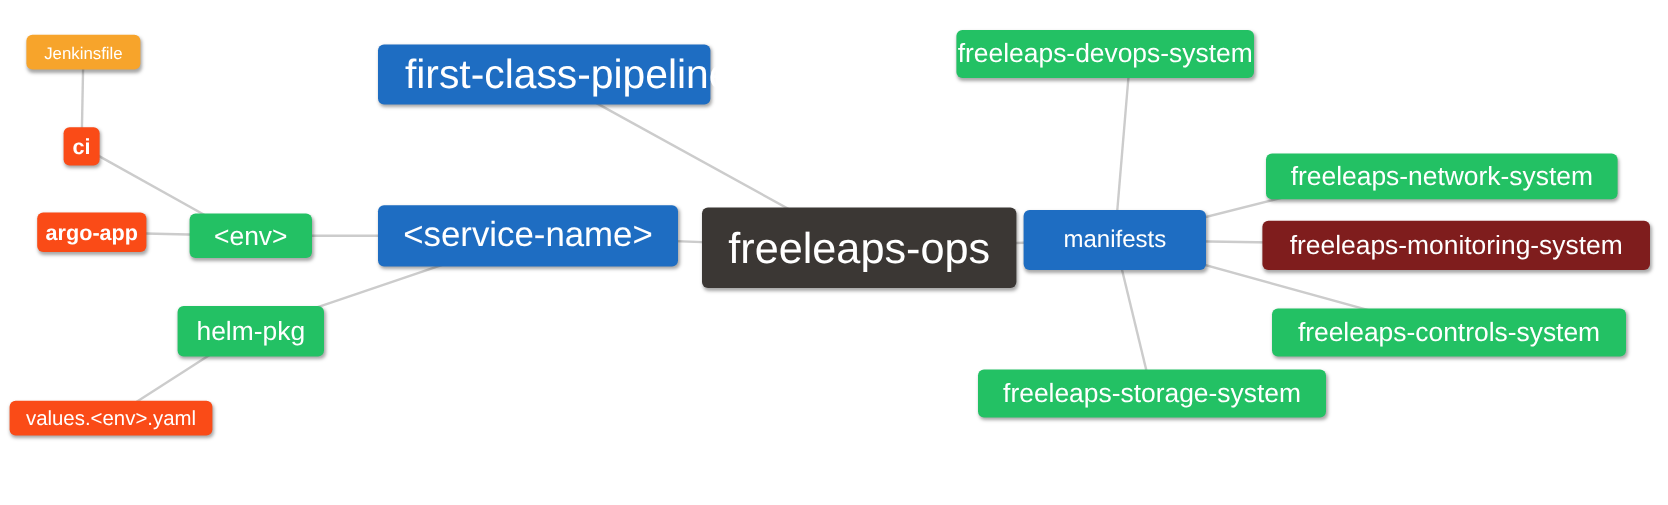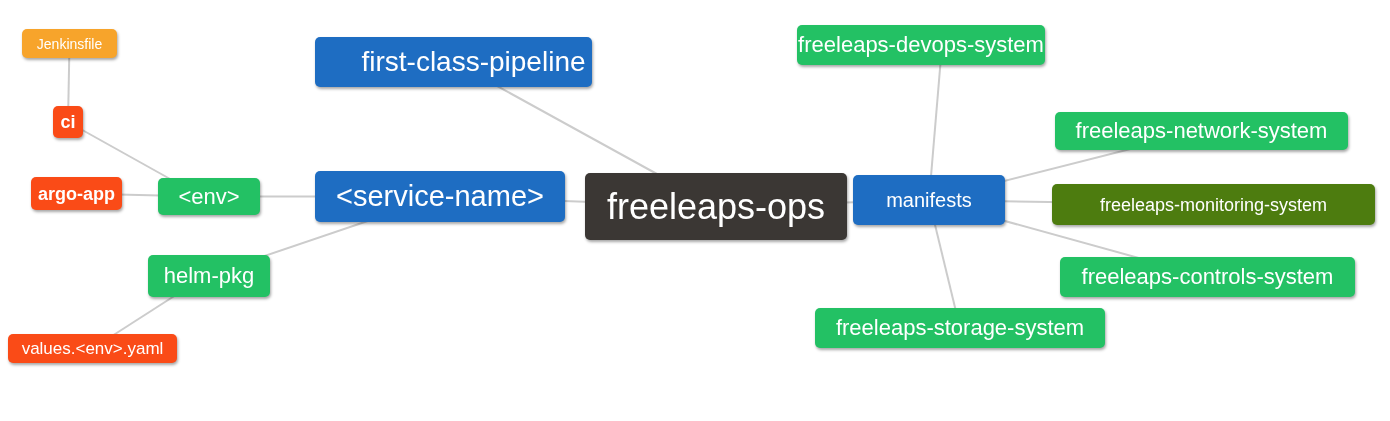--- a/index.html
+++ b/index.html
@@ -64,23 +64,23 @@
       <line x1="929" y1="200" x2="1207.5" y2="277" stroke="#cccccc" stroke-width="2"></line>
       <line x1="929" y1="200" x2="960" y2="328" stroke="#cccccc" stroke-width="2"></line>
     </svg>
   <div class="nodes">
       <div class="node" style="left: 22px; top: 29px; width: 95px; height: 29px; background: rgb(247, 164, 43); font-size: 14px;">Jenkinsfile</div>
       <div class="node" style="left: 53px; top: 106px; width: 30px; height: 32px; background: rgb(250, 75, 23); font-size: 18px; font-weight: bold;">ci</div>
       <div class="node" style="left: 31px; top: 177px; width: 91px; height: 33px; background: rgb(250, 75, 23); font-size: 18px; font-weight: bold;">argo-app</div>
       <div class="node" style="left: 158px; top: 178px; width: 102px; height: 37px; background: rgb(35, 193, 100); font-size: 22px;">&lt;env&gt;</div>
       <div class="node" style="left: 148px; top: 255px; width: 122px; height: 42px; background: rgb(35, 193, 100); font-size: 22px;">helm-pkg</div>
       <div class="node" style="left: 8px; top: 334px; width: 169px; height: 29px; background: rgb(250, 75, 23); font-size: 17px;">values.&lt;env&gt;.yaml</div>
-      <div class="node" style="left: 315px; top: 37px; width: 277px; height: 50px; background: rgb(30, 109, 194); font-size: 28px; padding-left: 40px;">first-class-pipeline</div>
+      <div class="node" style="left: 315px; top: 37px; width: 277px; height: 50px; background: rgb(30, 109, 194); font-size: 34px; padding-left: 40px;">first-class-pipeline</div>
       <div class="node" style="left: 315px; top: 171px; width: 250px; height: 51px; background: rgb(30, 109, 194); font-size: 29px;">&lt;service-name&gt;</div>
       <div class="node" style="left: 585px; top: 173px; width: 262px; height: 67px; background: rgb(59, 55, 52); font-size: 36px; text-align: right;">freeleaps-ops</div>
       <div class="node" style="left: 853px; top: 175px; width: 152px; height: 50px; background: rgb(30, 109, 194); font-size: 20px;">manifests</div>
       <div class="node" style="left: 797px; top: 25px; width: 248px; height: 40px; background: rgb(35, 193, 100); font-size: 22px;">freeleaps-devops-system</div>
-      <div class="node" style="left: 1055px; top: 112px; width: 293px; height: 38px; background: rgb(35, 193, 100); font-size: 22px;">freeleaps-network-system</div>
-      <div class="node" style="left: 1052px; top: 184px; width: 323px; height: 41px; background: #4d7c0f; font-size: 18px;">freeleaps-monitoring-system</div>
+      <div class="node" style="left: 1055px; top: 128px; width: 293px; height: 38px; background: rgb(35, 193, 100); font-size: 22px;">freeleaps-network-system</div>
+      <div class="node" style="left: 1052px; top: 184px; width: 323px; height: 41px; background: #7f1d1d; font-size: 22px;">freeleaps-monitoring-system</div>
       <div class="node" style="left: 1060px; top: 257px; width: 295px; height: 40px; background: rgb(35, 193, 100); font-size: 22px; text-align: right;">freeleaps-controls-system</div>
       <div class="node" style="left: 815px; top: 308px; width: 290px; height: 40px; background: rgb(35, 193, 100); font-size: 22px;">freeleaps-storage-system</div>
     </div>
 </div>
 
 </body></html>

